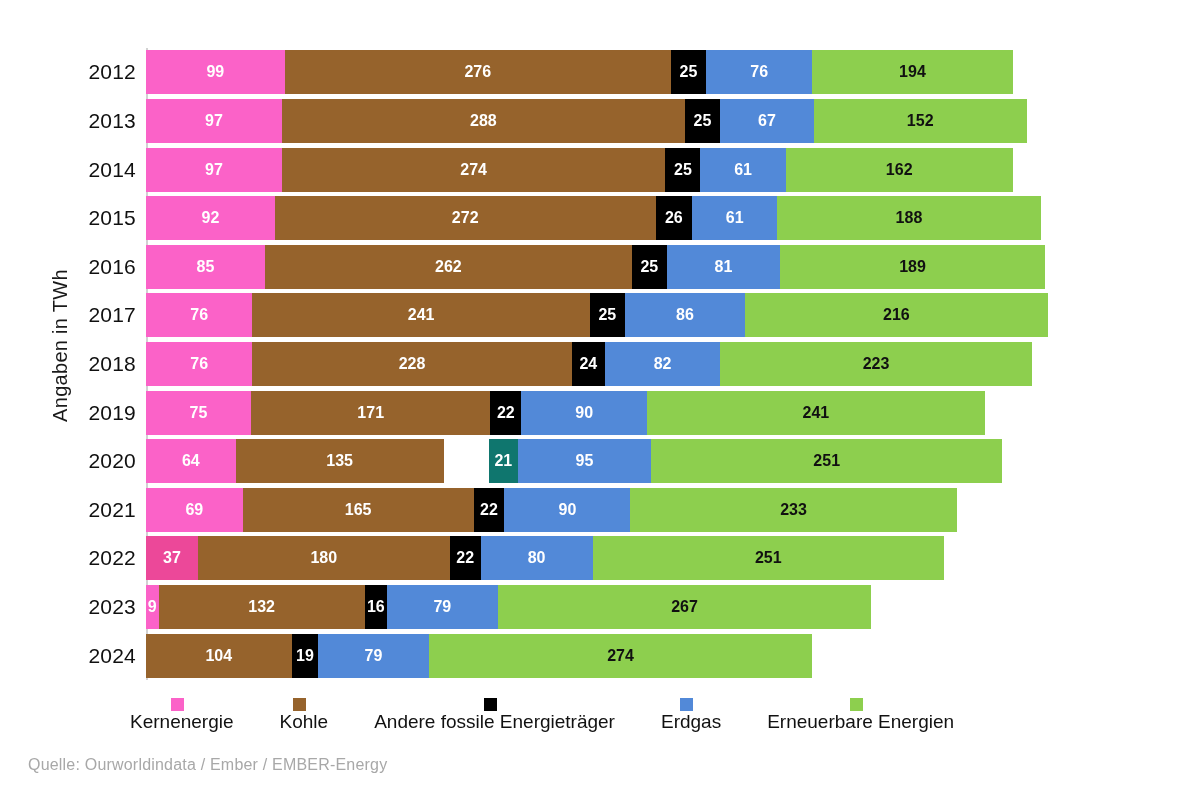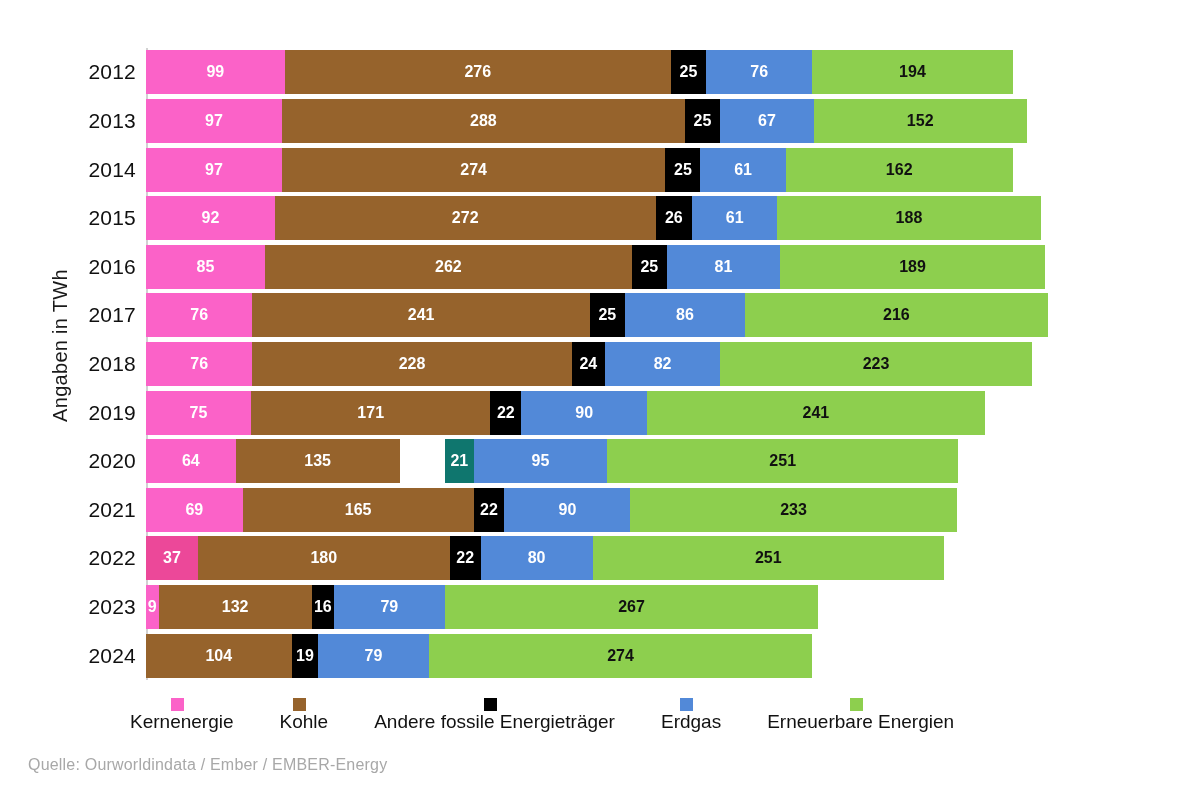--- a/index.html
+++ b/index.html
@@ -317,21 +317,21 @@
             </div>
           </div>
         </div>
         <div class="row">
           <div class="row-label">2020</div>
           <div class="bar-wrap">
             <div class="bar">
               <div class="seg light" title="Kernenergie: 64" style="width: 89.6px; background: rgb(251, 98, 200);">
                 <span class="seg-label">64</span>
               </div>
-              <div class="seg light" title="Kohle: 135" style="width: 164px; background: rgb(150, 99, 44);">
+              <div class="seg light" title="Kohle: 135" style="width: 208px; background: rgb(150, 99, 44);">
                 <span class="seg-label">135</span>
               </div>
               <div class="seg light" title="Andere fossile Energieträger: 21" style="width: 29.4px; background: #0f766e; margin-left: 45px;">
                 <span class="seg-label">21</span>
               </div>
               <div class="seg light" title="Erdgas: 95" style="width: 133px; background: rgb(82, 137, 216);">
                 <span class="seg-label">95</span>
               </div>
               <div class="seg dark" title="Erneuerbare Energien: 251" style="width: 351.4px; background: rgb(141, 207, 78);">
                 <span class="seg-label">251</span>
@@ -383,21 +383,21 @@
             </div>
           </div>
         </div>
         <div class="row">
           <div class="row-label">2023</div>
           <div class="bar-wrap">
             <div class="bar">
               <div class="seg light" title="Kernenergie: 9" style="width: 12.6px; background: rgb(251, 98, 200);">
                 <span class="seg-label">9</span>
               </div>
-              <div class="seg light" title="Kohle: 132" style="width: 153px; background: rgb(150, 99, 44);">
+              <div class="seg light" title="Kohle: 132" style="width: 206px; background: rgb(150, 99, 44);">
                 <span class="seg-label">132</span>
               </div>
               <div class="seg light" title="Andere fossile Energieträger: 16" style="width: 22.4px; background: rgb(0, 0, 0);">
                 <span class="seg-label">16</span>
               </div>
               <div class="seg light" title="Erdgas: 79" style="width: 110.6px; background: rgb(82, 137, 216);">
                 <span class="seg-label">79</span>
               </div>
               <div class="seg dark" title="Erneuerbare Energien: 267" style="width: 373.8px; background: rgb(141, 207, 78);">
                 <span class="seg-label">267</span>

